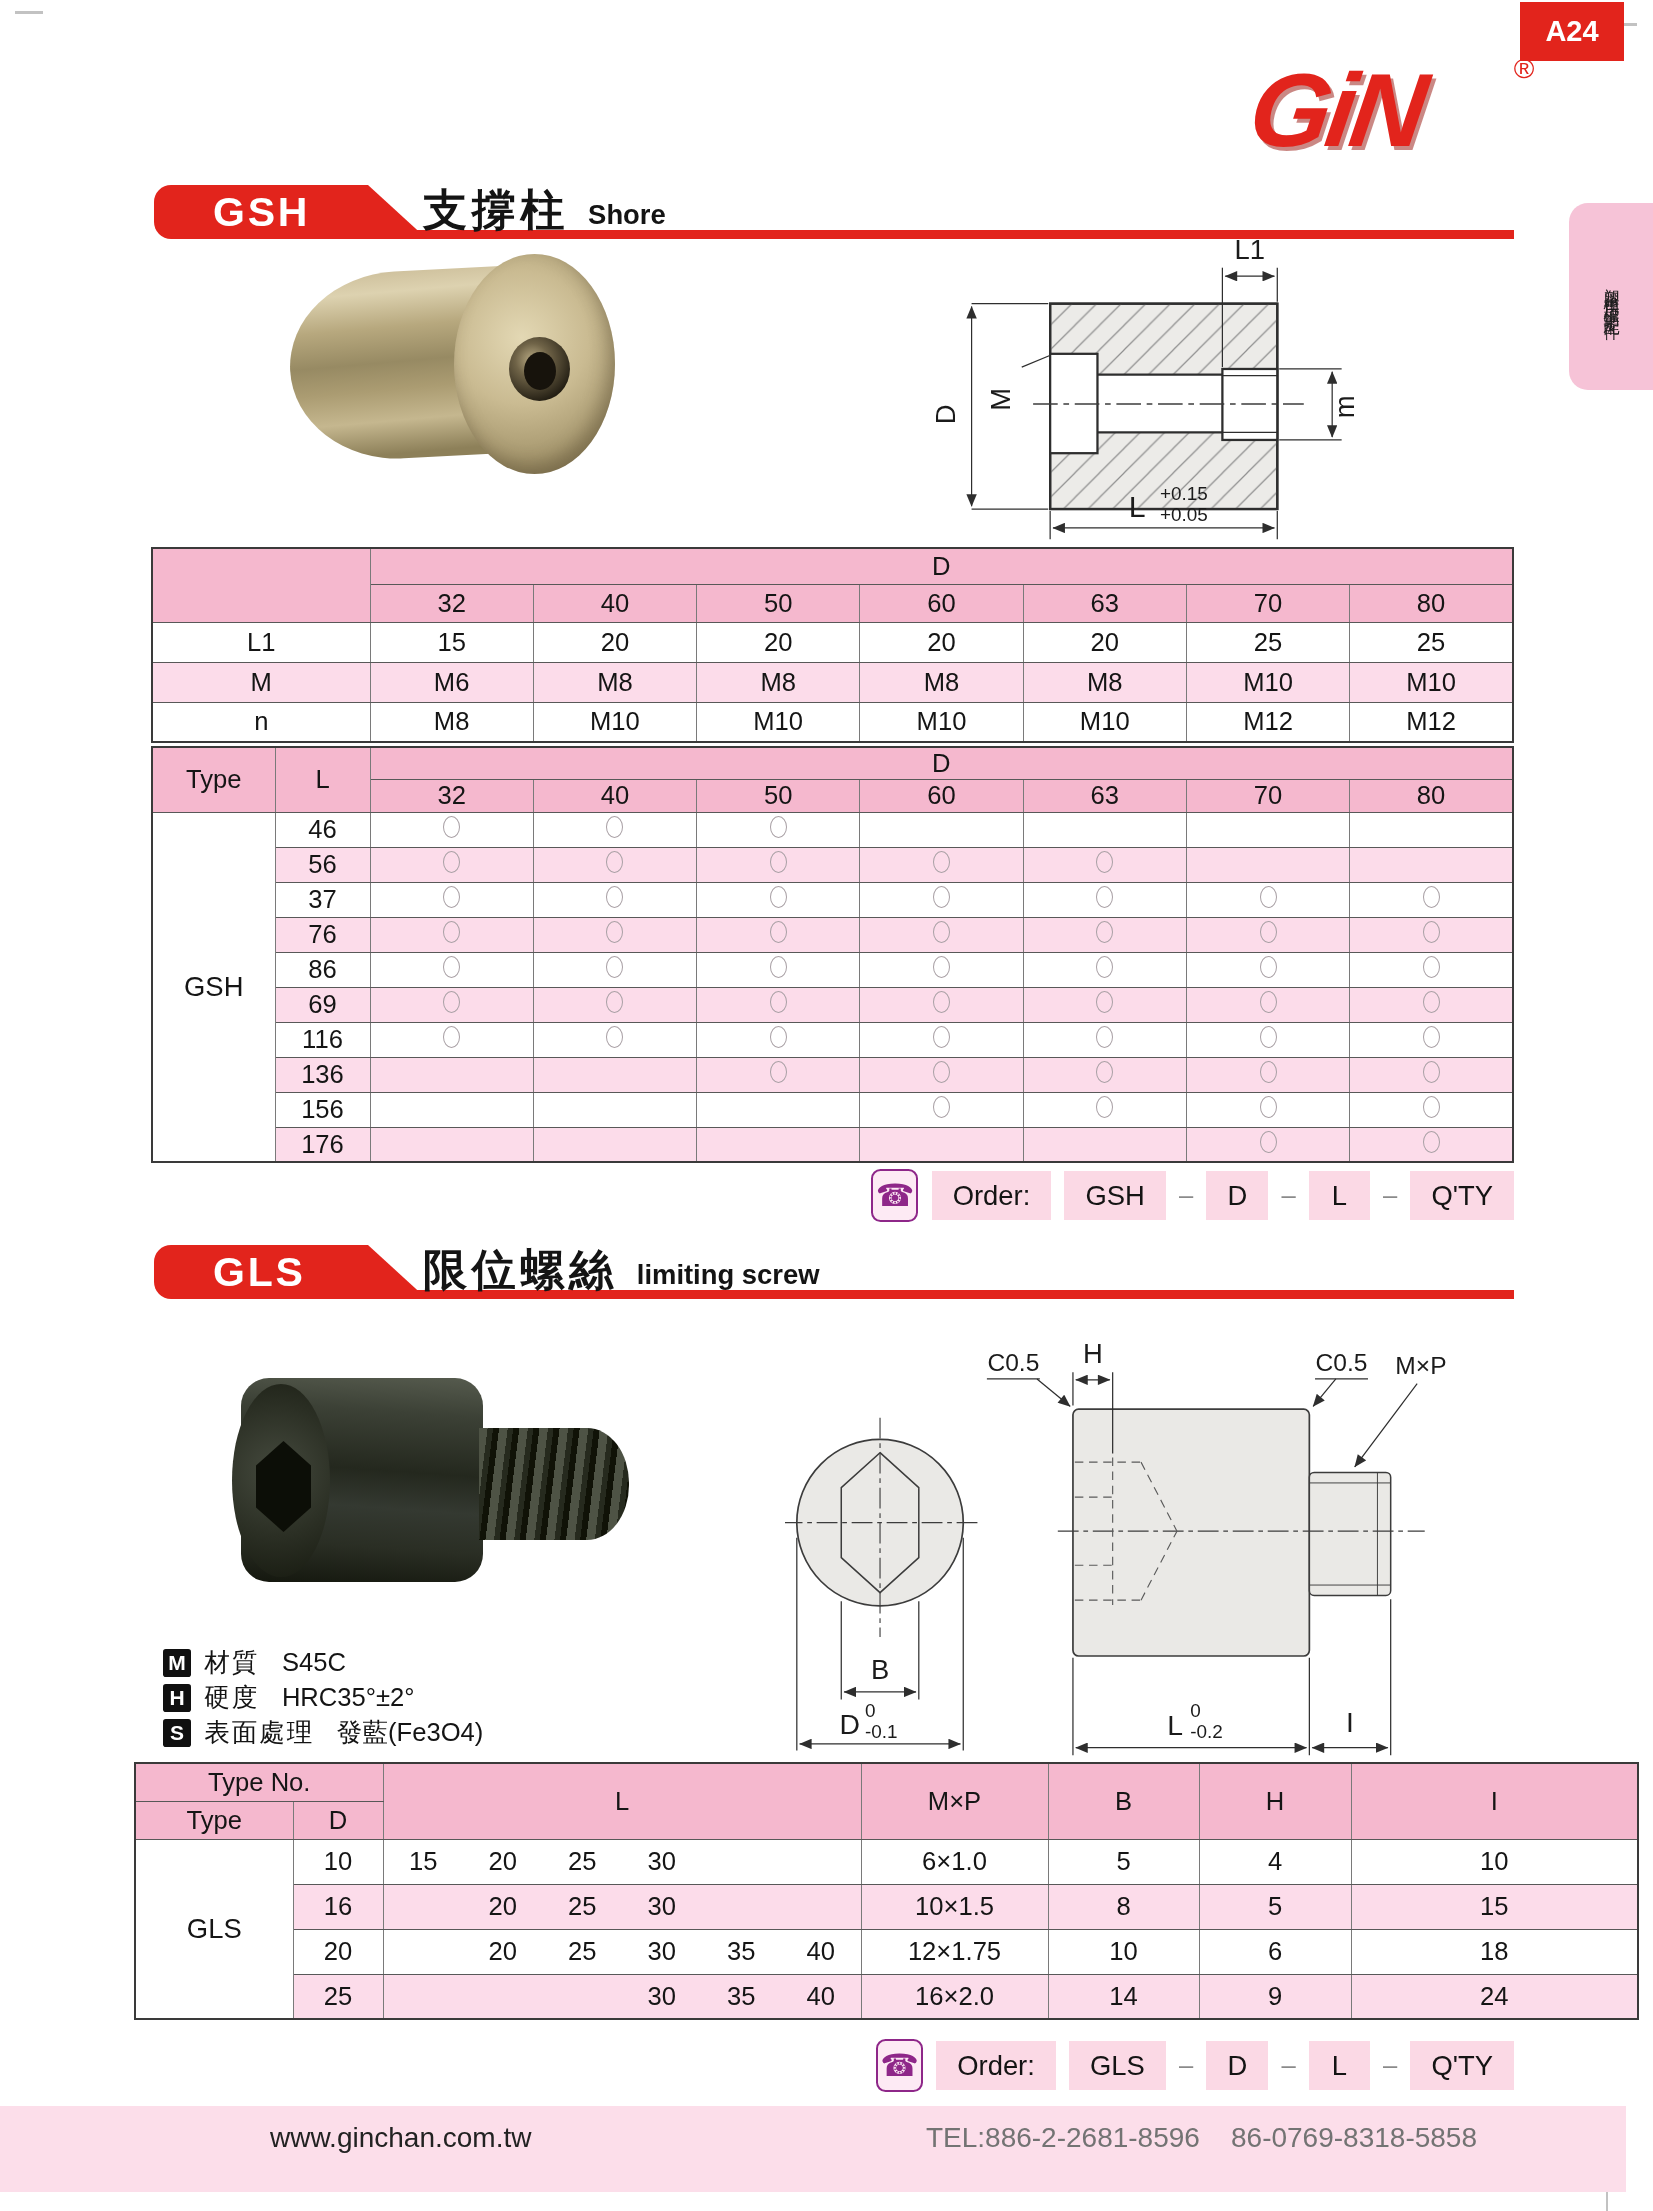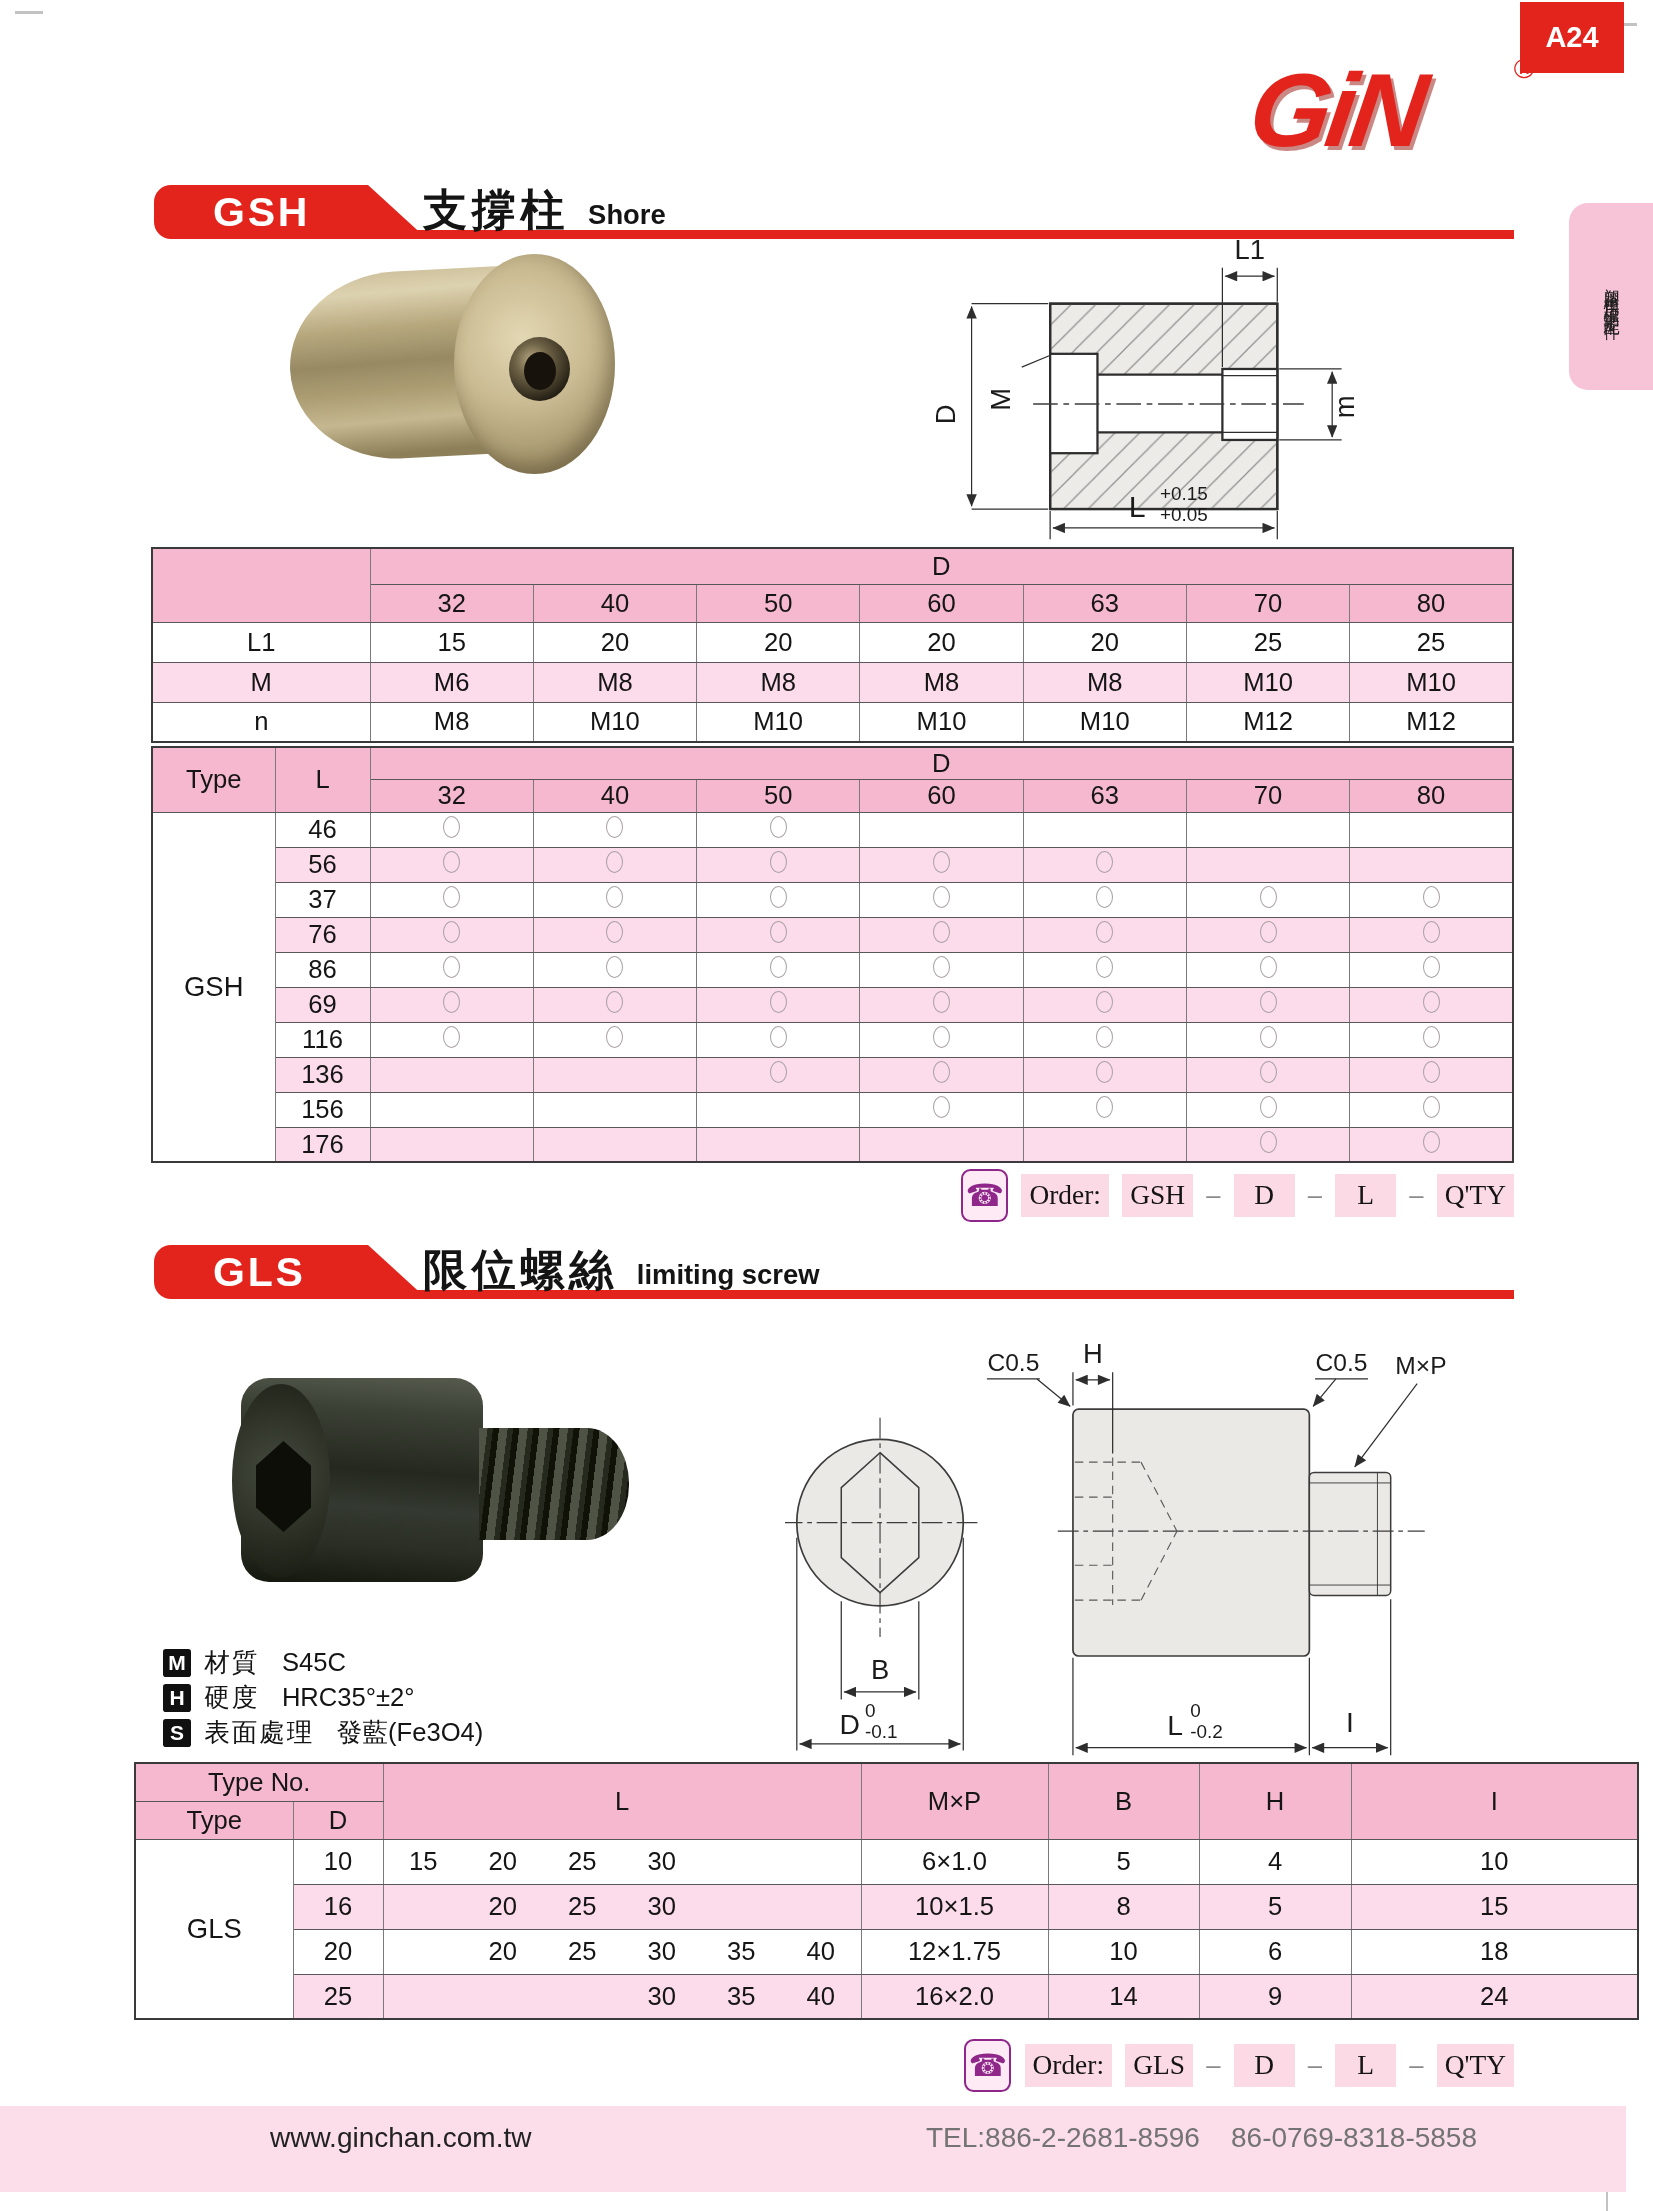--- a/index.html
+++ b/index.html
@@ -92,38 +92,38 @@
   #gls-table tbody tr{height:45px;}
   .slots{display:flex;width:100%;}
   .slots .slot{flex:1;text-align:center;}
 
   
   .order{position:absolute;right:139px;height:55px;display:flex;align-items:center;gap:13.2px;}
   #gsh-order{top:1168px;} #gls-order{top:2038px;}
   .phone{width:47px;height:53px;border:2.8px solid #8e2789;border-radius:9.5px;background:#fdeaf4;
          color:#8e2789;font-size:31px;display:flex;align-items:center;justify-content:center;box-sizing:border-box;}
   .order-parts{display:flex;align-items:center;gap:13.2px;}
-  .obox{background:#fbd9e5;height:43px;display:flex;align-items:center;justify-content:center;
-        font-size:27.4px;padding:0 8px;box-sizing:border-box;font-family:Liberation Serif, serif;}
+  .obox{background:#fbd9e5;height:49px;display:flex;align-items:center;justify-content:center;
+        font-size:27.4px;padding:0 21px;box-sizing:border-box;}
   .opart{min-width:61px;}
   .odash{color:#8a8a8a;font-size:25.6px;}
 
   
   .notes{position:absolute;left:163px;top:1645px;}
   .note{display:flex;align-items:center;gap:13.2px;height:35px;font-size:25.6px;}
   .note-key{width:28px;height:28px;background:#101010;color:#fff;display:flex;align-items:center;
             justify-content:center;font-size:21px;font-weight:bold;border-radius:2.8px;flex:0 0 28px;}
   .note-label{letter-spacing:1.9px;}
   .note-val{margin-left:9.5px;}
 
   
   .footer{position:absolute;left:0;top:2106px;width:1626px;height:86px;background:#fcdeea;}
   .footer-web{position:absolute;left:270px;top:16px;font-size:28px;color:#222;}
   .footer-tel{position:absolute;left:909px;top:16px;width:568px;font-size:28px;text-align:right;white-space:pre;color:#737373;}
-  .page-code{position:absolute;left:1520px;top:1.9px;width:104px;height:71px;background:#e2241c;color:#fff;
+  .page-code{position:absolute;left:1520px;top:1.9px;width:104px;height:59px;background:#e2241c;color:#fff;
              font-size:29px;font-weight:bold;display:flex;align-items:center;justify-content:center;}
 </style>
 </head>
 <body>
 
 <div class="page">
 
   <div class="mark" style="left:15px;top:11.4px;width:28px;height:2.8px;"></div>
   <div class="mark" style="left:1609px;top:23px;width:28px;height:2.8px;"></div>
   <div class="mark" style="left:1606px;top:2167px;width:1.9px;height:44px;"></div>

